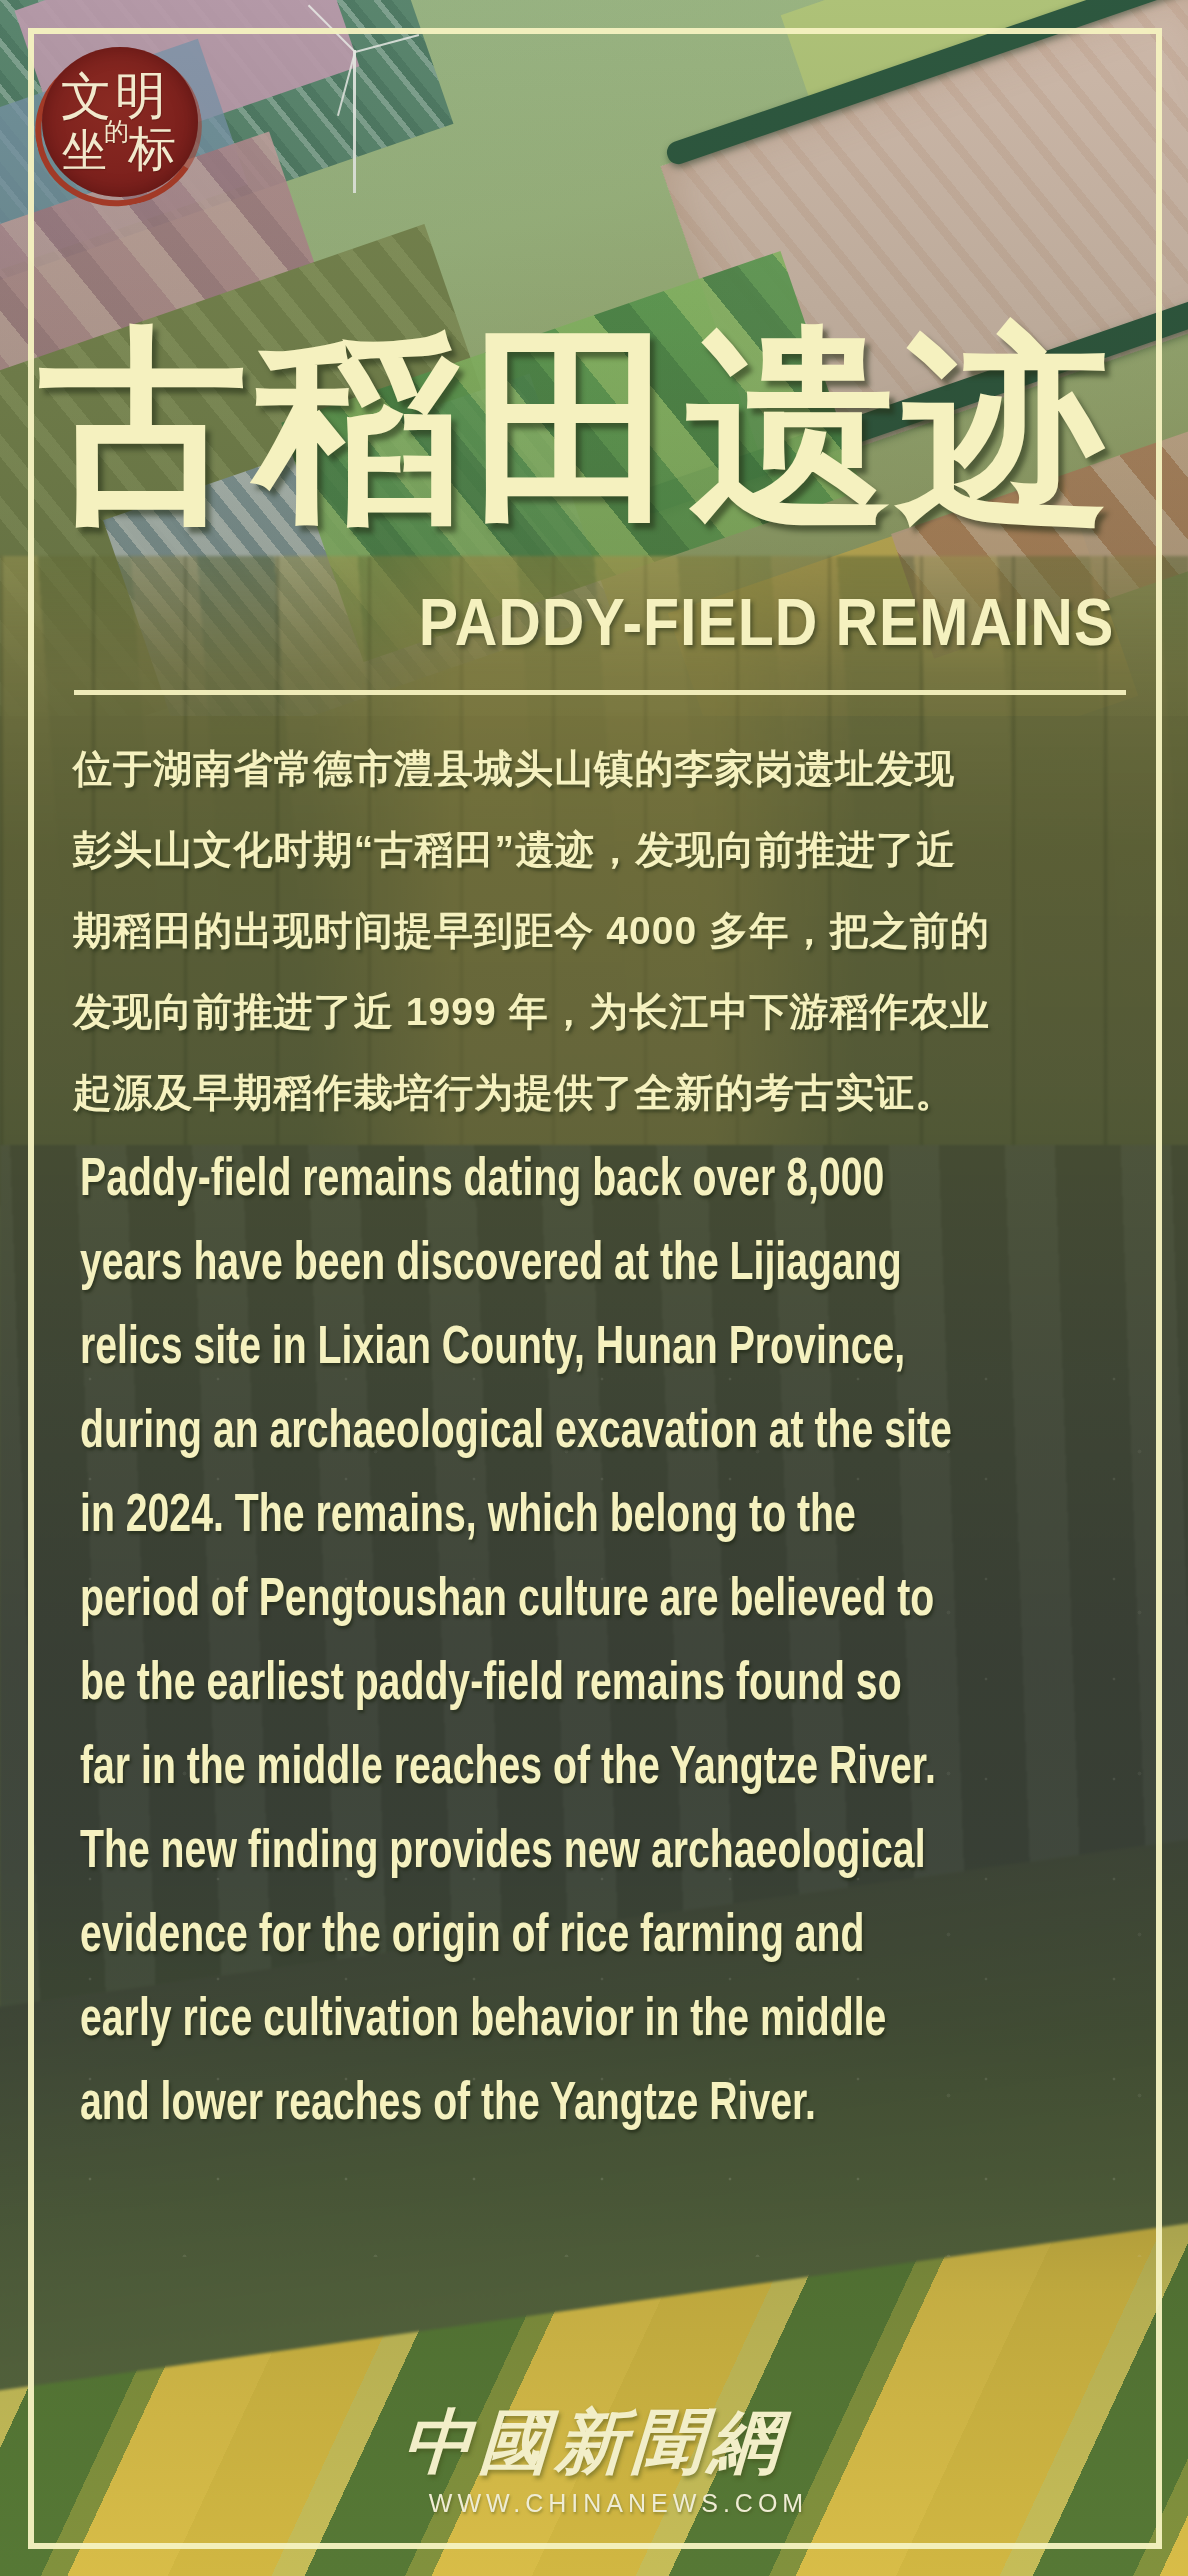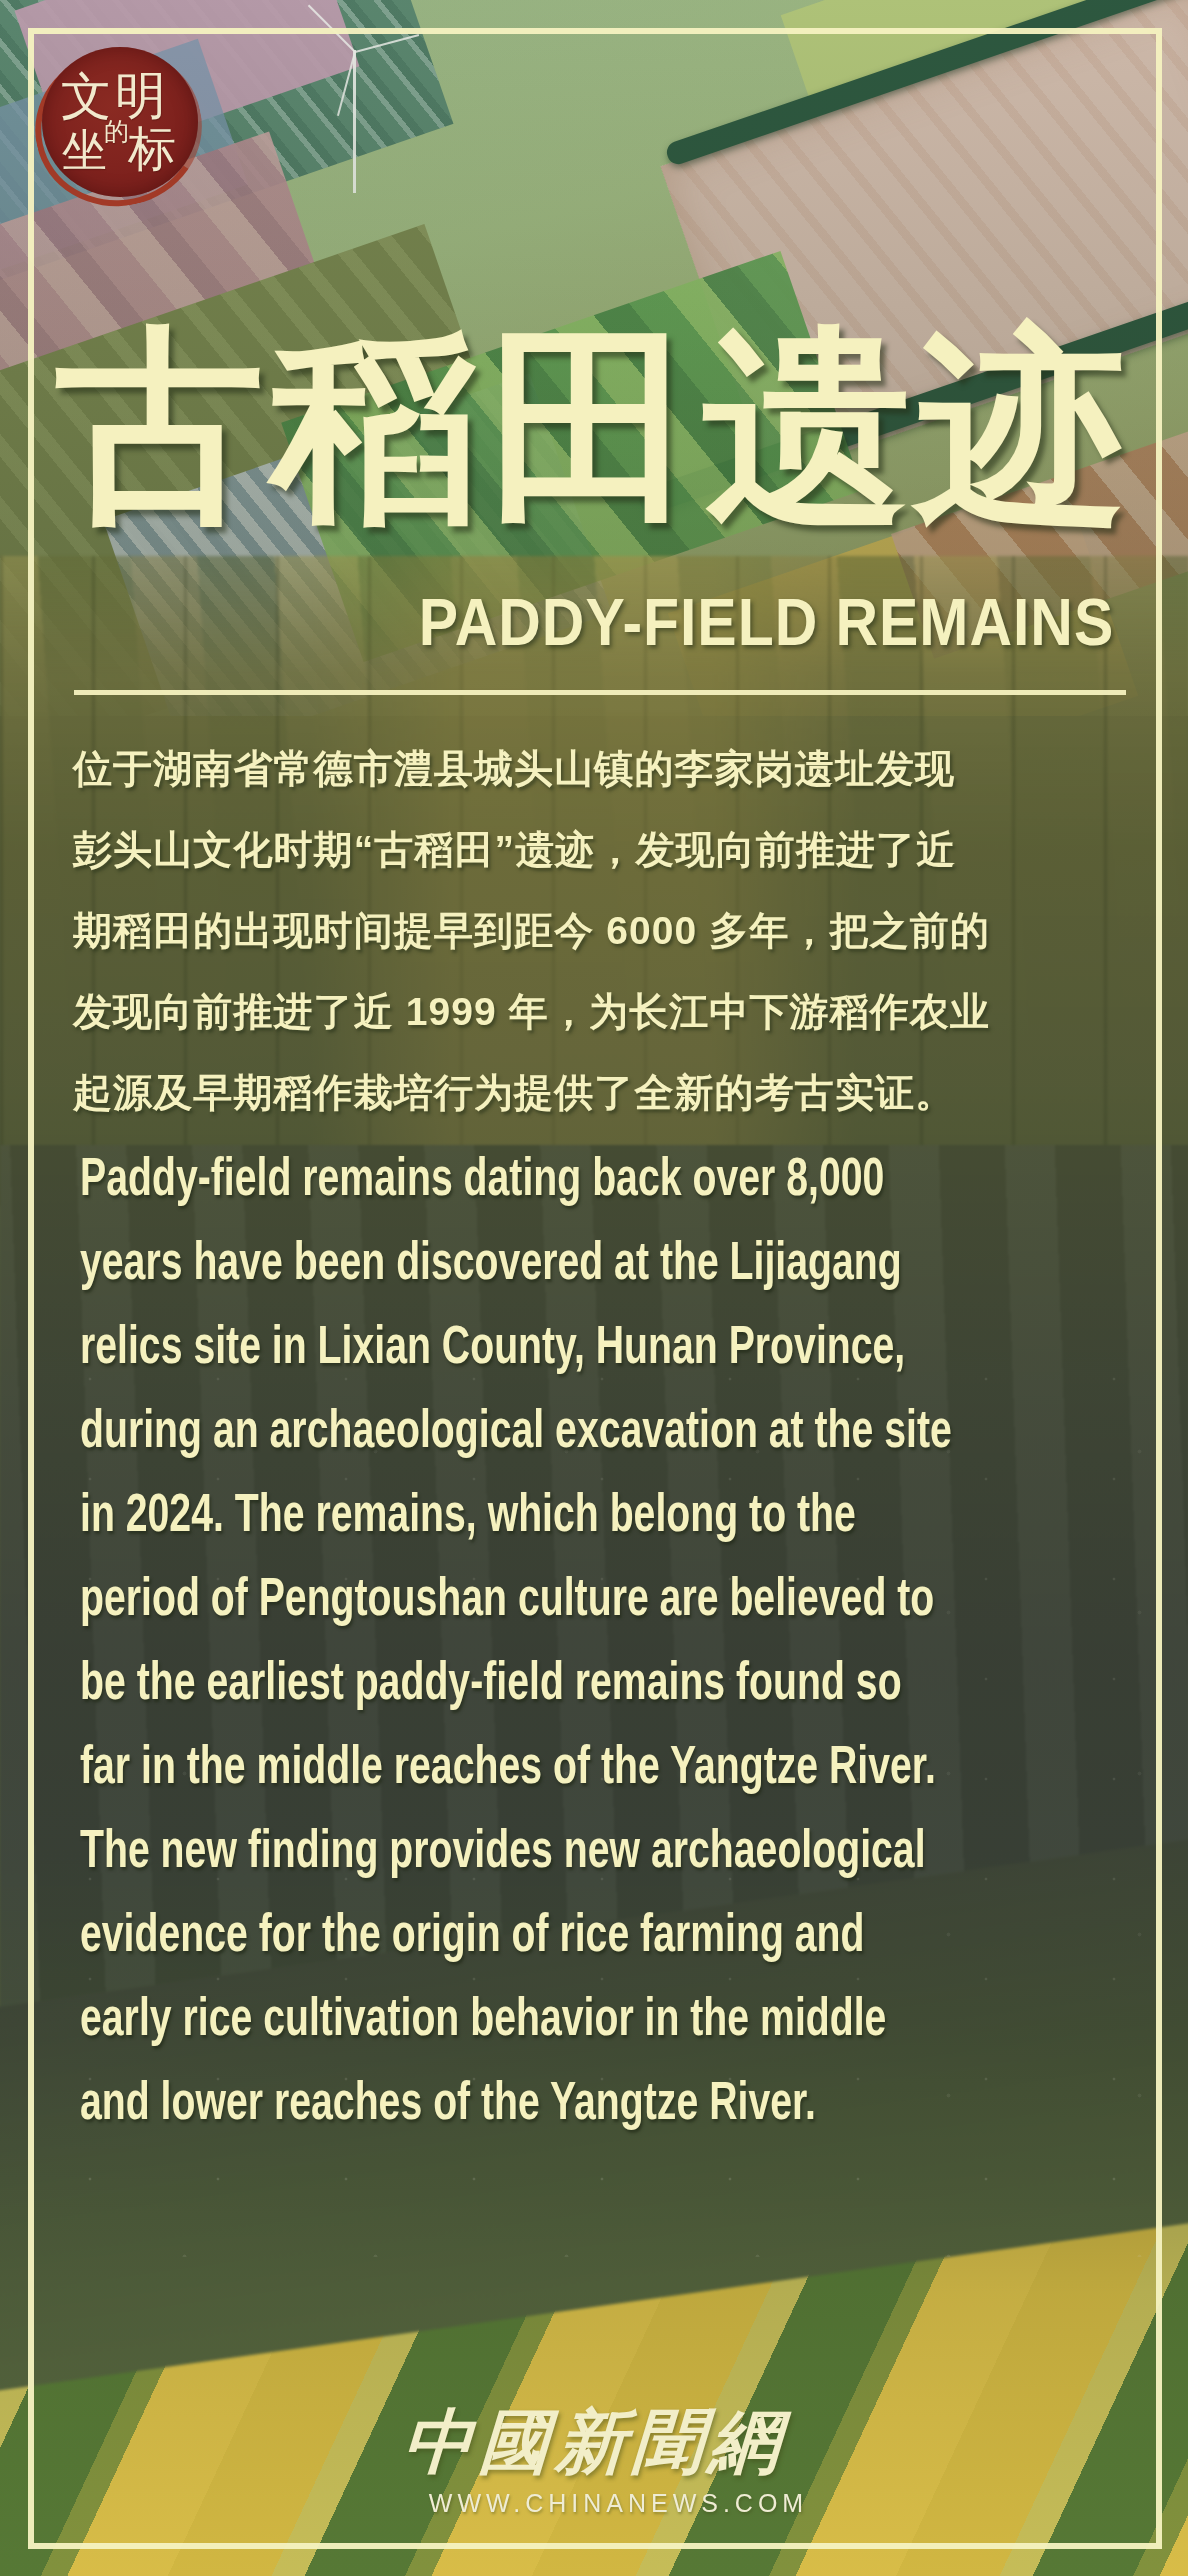--- a/index.html
+++ b/index.html
@@ -129,21 +129,21 @@
   .sc { position: absolute; line-height: 1; font-weight: 400; text-shadow: 0.6px 1.1px 1.1px rgba(60,10,8,.4); }
   .sc-wen  { left: 18.7px;  top: 24px;  font-size: 51px; }
   .sc-ming { left: 73px; top: 23px;  font-size: 51px; }
   .sc-de   { left: 62px; top: 72px; font-size: 25px; }
   .sc-zuo  { left: 20px;  top: 81px; font-size: 45px; }
   .sc-biao { left: 86px; top: 78px; font-size: 48px; }
 
   
   .title-zh {
     position: absolute; left: 39px; right: 39px; top: 318px;
-    margin: 0; text-align: center;
+    margin: 0; 
     font-size: 209px; line-height: 1.04; font-weight: 900;
     letter-spacing: 6.6px;
     color: var(--cream, #f5f1bf);
     text-shadow: 5px 6px 5.5px rgba(35,45,22,.55);
     white-space: nowrap;
   }
   .title-en {
     position: absolute; right: 75px; top: 587px;
     font-size: 67px; line-height: 1.05; font-weight: 700;
     letter-spacing: 1.1px;
@@ -238,21 +238,21 @@
     <span class="sc sc-biao">标</span>
   </div>
 
   <h1 class="title-zh">古稻田遗迹</h1>
   <div class="title-en">PADDY-FIELD REMAINS</div>
   <div class="divider"></div>
 
   <div class="para-zh">
     <div class="ln">位于湖南省常德市澧县城头山镇的李家岗遗址发现</div>
     <div class="ln">彭头山文化时期“古稻田”遗迹，发现向前推进了近</div>
-    <div class="ln">期稻田的出现时间提早到距今 6000 多年，把之前的</div>
+    <div class="ln">期稻田的出现时间提早到距今 4000 多年，把之前的</div>
     <div class="ln">发现向前推进了近 1999 年，为长江中下游稻作农业</div>
     <div class="ln">起源及早期稻作栽培行为提供了全新的考古实证。</div>
   </div>
 
   <div class="para-en">
     <div class="ln">Paddy-field remains dating back over 8,000</div>
     <div class="ln">years have been discovered at the Lijiagang</div>
     <div class="ln">relics site in Lixian County, Hunan Province,</div>
     <div class="ln">during an archaeological excavation at the site</div>
     <div class="ln">in 2024. The remains, which belong to the</div>

